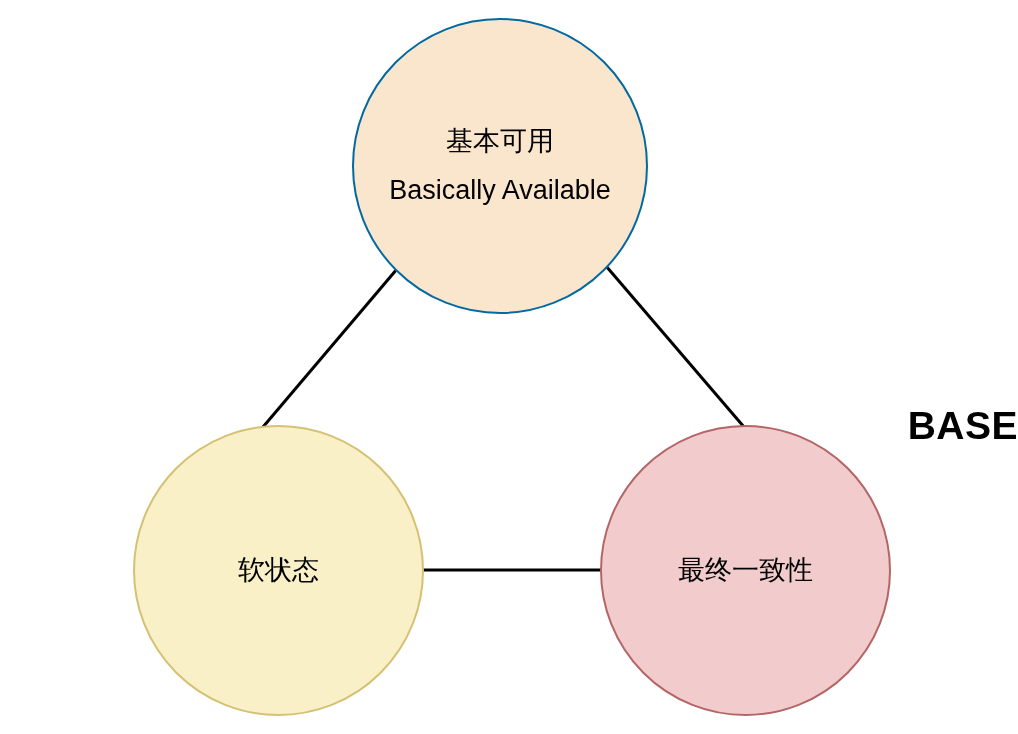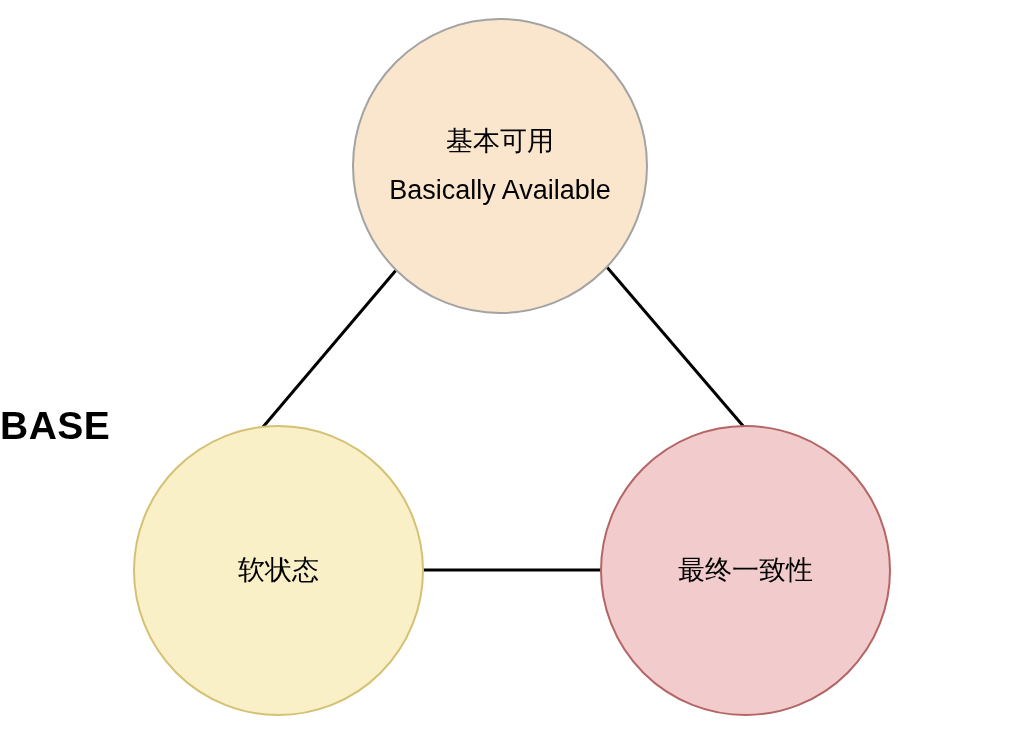--- a/index.html
+++ b/index.html
@@ -45,21 +45,21 @@
     font-size: 27px;
     white-space: nowrap;
     margin-top: 17px;
   }
   #node-basically-available {
     left: 352px;
     top: 18px;
     width: 296px;
     height: 296px;
     background: #fae5cd;
-    border: 2px solid #a3a3a3;
+    border: 2px solid #0369a1;
   }
   #node-soft-state {
     left: 133px;
     top: 425px;
     width: 291px;
     height: 291px;
     background: #faf0c8;
     border: 2px solid #d4c173;
   }
   #node-eventual-consistency {
@@ -73,21 +73,21 @@
   #node-eventual-consistency .node-label-en {
     
     position: relative;
     z-index: 3;
   }
   #center-label {
     position: absolute;
     left: 0;
     top: 404px;
     width: 1018px;
-    text-align: left;
+    text-align: right;
     font-size: 39px;
     font-weight: bold;
     color: #000000;
     letter-spacing: 0.5px;
   }
 </style>
 </head>
 <body>
 
 <div id="canvas">

